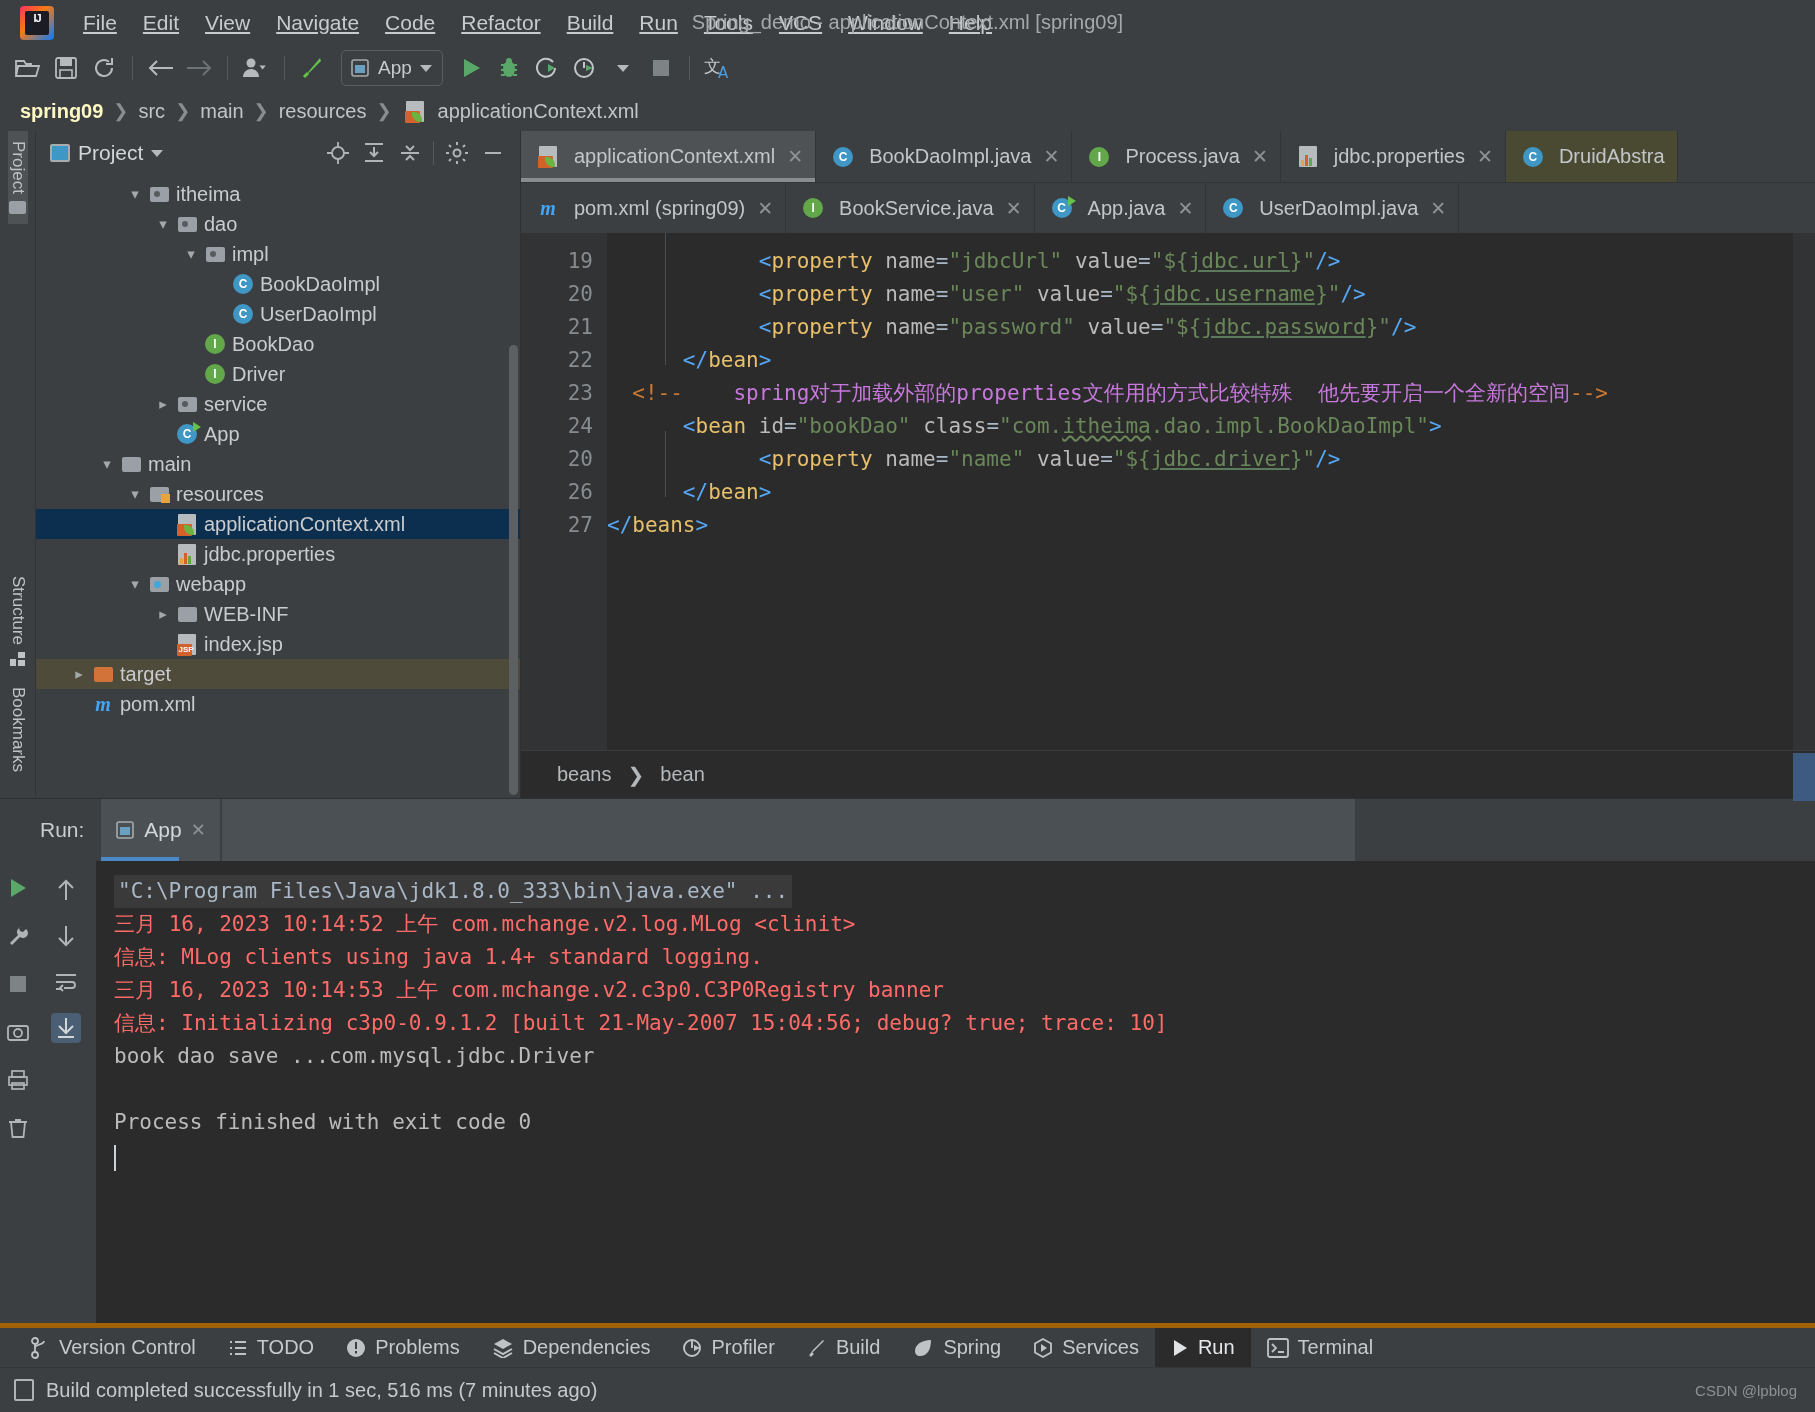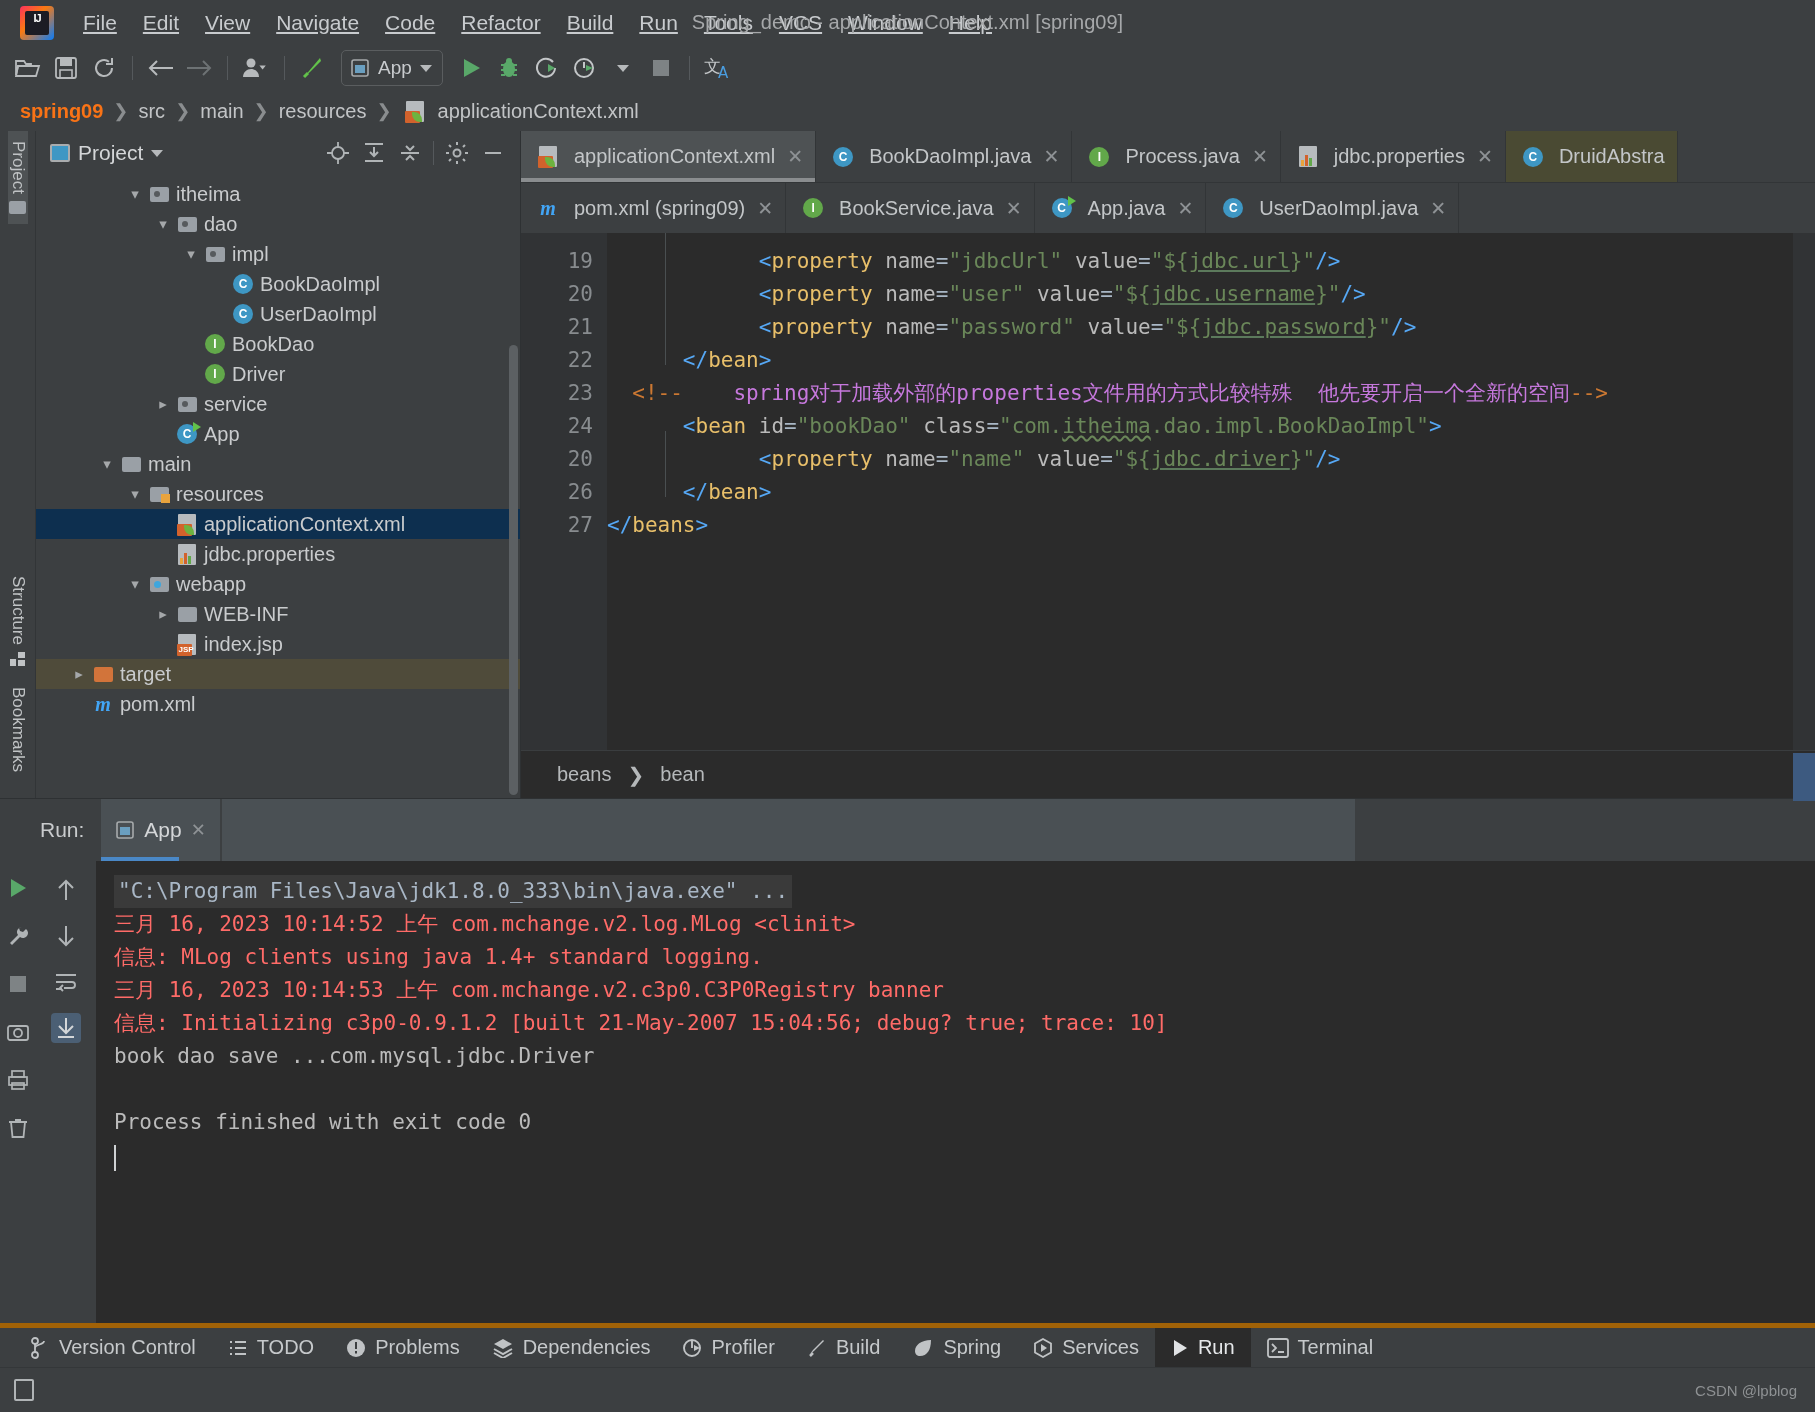--- a/index.html
+++ b/index.html
@@ -48,21 +48,21 @@
   }
   .caret-dn { width:0;height:0;border-left:6px solid transparent;border-right:6px solid transparent;
     border-top:7px solid #b6b9bb; }
 
   
   .crumbbar {
     height: 40px; display: flex; align-items: center; gap: 0px;
     padding-left: 14px; background: #3c3f41; flex: 0 0 40px;
   }
   .crumb { color: #c2c4c6; font-size: 20px; padding: 0 6px; }
-  .crumb.b { font-weight: bold; color: #f97316; }
+  .crumb.b { font-weight: bold; color: #fef9c3; }
   .crumb-sep { color: #8a8d8f; font-size: 18px; padding: 0 4px; }
 
   
   .body-row { flex: 1 1 auto; display: flex; min-height: 0; }
 
   
   .left-rail {
     width: 36px; background: #3c3f41; flex: 0 0 36px;
     display: flex; flex-direction: column; align-items: center;
     border-right: 1px solid #323537;
@@ -832,16 +832,17 @@
       <svg width="22" height="20" viewBox="0 0 22 20">
           <rect x="1" y="1" width="20" height="18" rx="2" fill="none" stroke="#c0c3c5" stroke-width="1.8"></rect>
           <path d="M5 6l4 4-4 4M11 14h6" stroke="#c0c3c5" stroke-width="1.8" fill="none"></path>
         </svg>
       <span>Terminal</span>
     </div>
   </div>
 
   <div class="statusbar">
     <span class="sb-ico"></span>
+    <span class="status-text">Build completed successfully in 1 sec, 516 ms (7 minutes ago)</span>
     <span class="watermark">CSDN @lpblog</span>
   </div>
 
 </div>
 
 </body></html>

